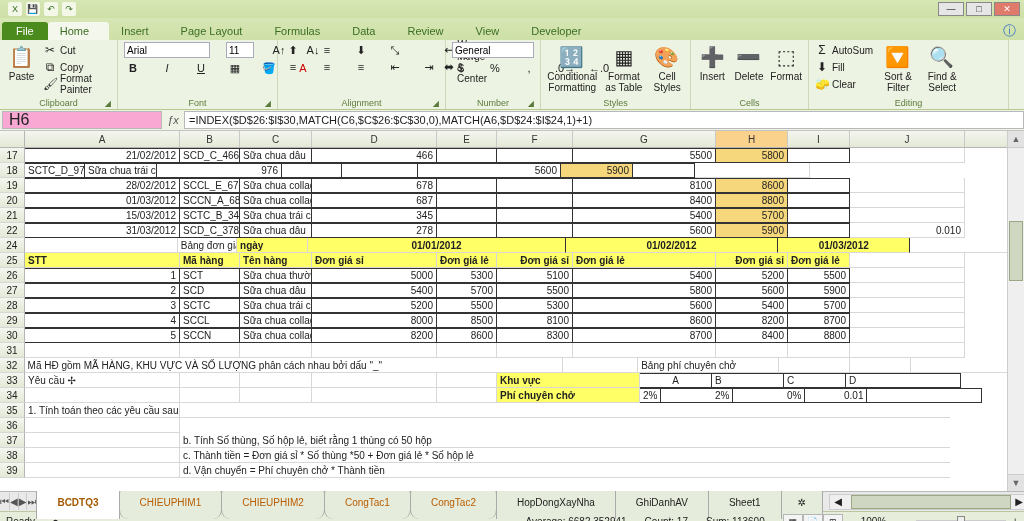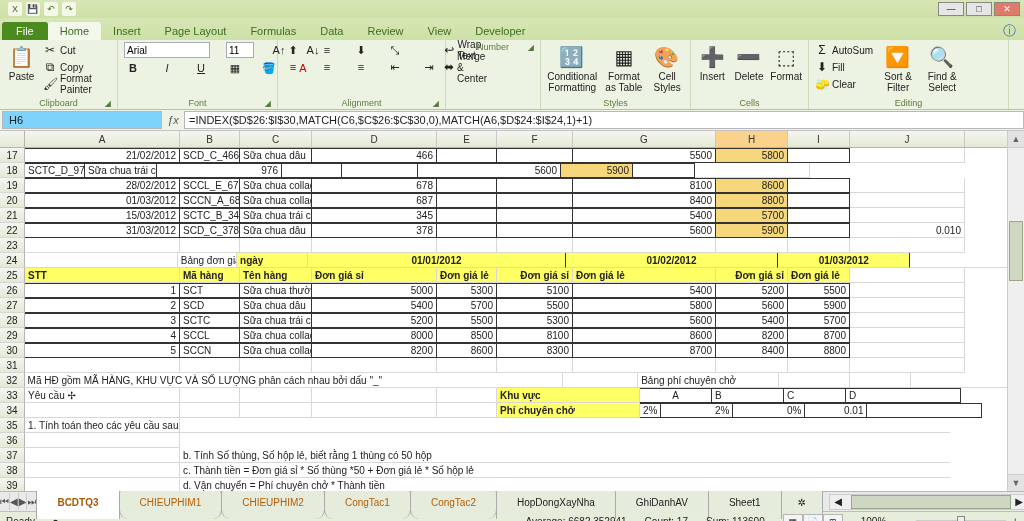--- a/index.html
+++ b/index.html
@@ -7,21 +7,21 @@
 
 
 .titlebar { background: linear-gradient(#d7e6b5,#cde0a6); height: 18px; display:flex; justify-content:flex-end; align-items:center; padding:0 4px; gap:2px;}
 .titlebar .winbtn { width:26px; height:14px; background:#e6e6e6; border:1px solid #888; font-size:9px; text-align:center; line-height:12px;}
 .titlebar .winbtn.close { background:#e07a6a; color:#fff;}
 .titlebar .left-icons { margin-right:auto; display:flex; gap:4px; padding-left:4px;}
 .titlebar .qat { width:14px; height:14px; background:#f3f8e9; border-radius:2px; font-size:9px; text-align:center; line-height:14px; color:#3b6e22;}
 
 
 .tabs { background: linear-gradient(#d7e6b5,#cde0a6); height: 22px; display:flex; align-items:flex-end; padding-left:2px;}
-.tab { padding: 3px 12px 3px 12px; font-size:11px; color:#3b6e22; cursor:pointer;}
+.tab { padding: 3px 20px 3px 12px; font-size:11px; color:#3b6e22; cursor:pointer;}
 .tab.file { background:#4b8b1d; color:#fff; border-top-left-radius:3px; border-top-right-radius:3px; padding:3px 14px;}
 .tab.active { background:#f3f7ec; border-top-left-radius:3px; border-top-right-radius:3px; color:#3b6e22; font-weight:normal;}
 .helpicon { margin-left:auto; margin-right:8px; color:#3b75c4; font-size:13px; cursor:pointer;}
 
 
 .ribbon { background:#edf3e3; height: 70px; display:flex; border-bottom:1px solid #b5c98f;}
 .group { border-right:1px solid #cdd9b8; padding:2px 6px 0 6px; display:flex; flex-direction:column; justify-content:space-between; }
 .group-body { display:flex; gap:6px; align-items:flex-start; flex:1;}
 .group-label { font-size:9px; color:#5a7a3a; text-align:center; padding-bottom:1px; position:relative;}
 .group-label .dlg { position:absolute; right:0; bottom:1px; font-size:8px; color:#5a7a3a;}
@@ -29,21 +29,21 @@
 .bigbtn .ic { font-size:20px; height:26px; display:flex; align-items:center; justify-content:center;}
 .smallrow { display:flex; align-items:center; gap:3px; font-size:10px; height:16px;}
 .smallrow .ic { width:14px; font-size:12px; text-align:center;}
 .sel { border:1px solid #aab; background:#fff; font-size:10px; padding:0 2px; height:16px;}
 .btncluster { display:flex; flex-direction:column; gap:1px;}
 .toolrow { display:flex; gap:16px; align-items:center;}
 .tb { width:18px; height:16px; border:1px solid transparent; text-align:center; font-size:11px; line-height:14px; cursor:pointer;}
 
 
 .fbar { display:flex; align-items:center; height:21px; border-bottom:1px solid #c3c3c3; background:#eef3e6; }
-.namebox { width:160px; border:1px solid #b8b8b8; background:#7dd3fc; margin:1px 0 1px 2px; height:18px; display:flex; align-items:center; padding-left:6px; font-size:11px;}
+.namebox { width:160px; border:1px solid #b8b8b8; background:#f9a8d4; margin:1px 0 1px 2px; height:18px; display:flex; align-items:center; padding-left:6px; font-size:16px;}
 .fx { width:22px; text-align:center; font-style:italic; color:#555;}
 .formula { flex:1; border:1px solid #b8b8b8; background:#fff; height:18px; padding-left:4px; font-size:11px; display:flex; align-items:center;}
 
 
 .gridwrap { position:relative; height: 360px; overflow:hidden; background:#fff;}
 .colshead { display:flex; height:17px; background:linear-gradient(#f4f6ef,#e3e9d6); border-bottom:1px solid #b5b5b5;}
 .rowh { width:25px; text-align:center; border-right:1px solid #b5b5b5; font-size:10px; background:linear-gradient(#f4f6ef,#e3e9d6); display:flex; align-items:center; justify-content:center;}
 .ch { text-align:center; border-right:1px solid #c8c8c8; font-size:10px; display:flex; align-items:center; justify-content:center; color:#333;}
 .row { display:flex; height:15px;}
 .rh { width:25px; border-right:1px solid #b5b5b5; border-bottom:1px solid #d6d6d6; background:linear-gradient(#f4f6ef,#e3e9d6); font-size:10px; display:flex; align-items:center; justify-content:center;}
@@ -181,20 +181,30 @@
         <div class="smallrow">
             <span class="ic">⬌</span>
             <span>Merge &amp; Center</span>
           </div>
       </div>
     </div>
     <div class="group-label"><span>Alignment</span><span class="dlg">◢</span></div>
   </div>
 
   <div class="group" style="width:95px">
+    <div class="group-body" style="flex-direction:column; gap:2px;">
+      <input class="sel" style="width: 82px;" value="General">
+      <div class="toolrow">
+        <span class="tb">$</span>
+        <span class="tb">%</span>
+        <span class="tb">,</span>
+        <span class="tb">.0→</span>
+        <span class="tb">←.0</span>
+      </div>
+    </div>
     <div class="group-label"><span>Number</span><span class="dlg">◢</span></div>
   </div>
 
   <div class="group" style="width:150px">
     <div class="group-body">
       <div class="bigbtn" style="width:54px">
           <span class="ic">🔢</span>
           <span>Conditional Formatting</span>
         </div>
       <div class="bigbtn" style="width:44px">
@@ -341,41 +351,28 @@
         <div class="cell wG r thick">5400</div>
         <div class="cell wH r thick gold">5700</div>
     <div class="cell wI thick"></div>
         <div class="cell wJ r "></div>
   </div>
       <div class="row">
     <div class="rh">22</div>
     <div class="cell wA r thick">31/03/2012</div>
         <div class="cell wB thick">SCD_C_378</div>
         <div class="cell wC thick">Sữa chua dâu</div>
-        <div class="cell wD r thick">378</div>
+        <div class="cell wD r thick">278</div>
     <div class="cell wE thick"></div>
         <div class="cell wF thick"></div>
         <div class="cell wG r thick">5600</div>
         <div class="cell wH r thick gold">5900</div>
     <div class="cell wI thick"></div>
         <div class="cell wJ r ">0.010</div>
   </div>
-      <div class="row">
-        <div class="rh">23</div>
-        <div class="cell wA "></div>
-        <div class="cell wB "></div>
-        <div class="cell wC "></div>
-        <div class="cell wD "></div>
-        <div class="cell wE "></div>
-        <div class="cell wF "></div>
-        <div class="cell wG "></div>
-        <div class="cell wH "></div>
-        <div class="cell wI "></div>
-        <div class="cell wJ "></div>
-      </div>
       <div class="row">
         <div class="rh">24</div>
 <div class="cell wA "></div>
         <div class="cell wB ">Bảng đơn giá</div>
         <div class="cell wC yellow bold">ngày</div>
 <div class="cell yellow bold" style="width:261px;justify-content:center;border-right:1px solid #333">01/01/2012</div>
 <div class="cell yellow bold" style="width:215px;justify-content:center;border-right:1px solid #333">01/02/2012</div>
 <div class="cell yellow bold" style="width:134px;justify-content:center;border-right:1px solid #333">01/03/2012</div>
 <div class="cell wJ "></div>
       </div>

